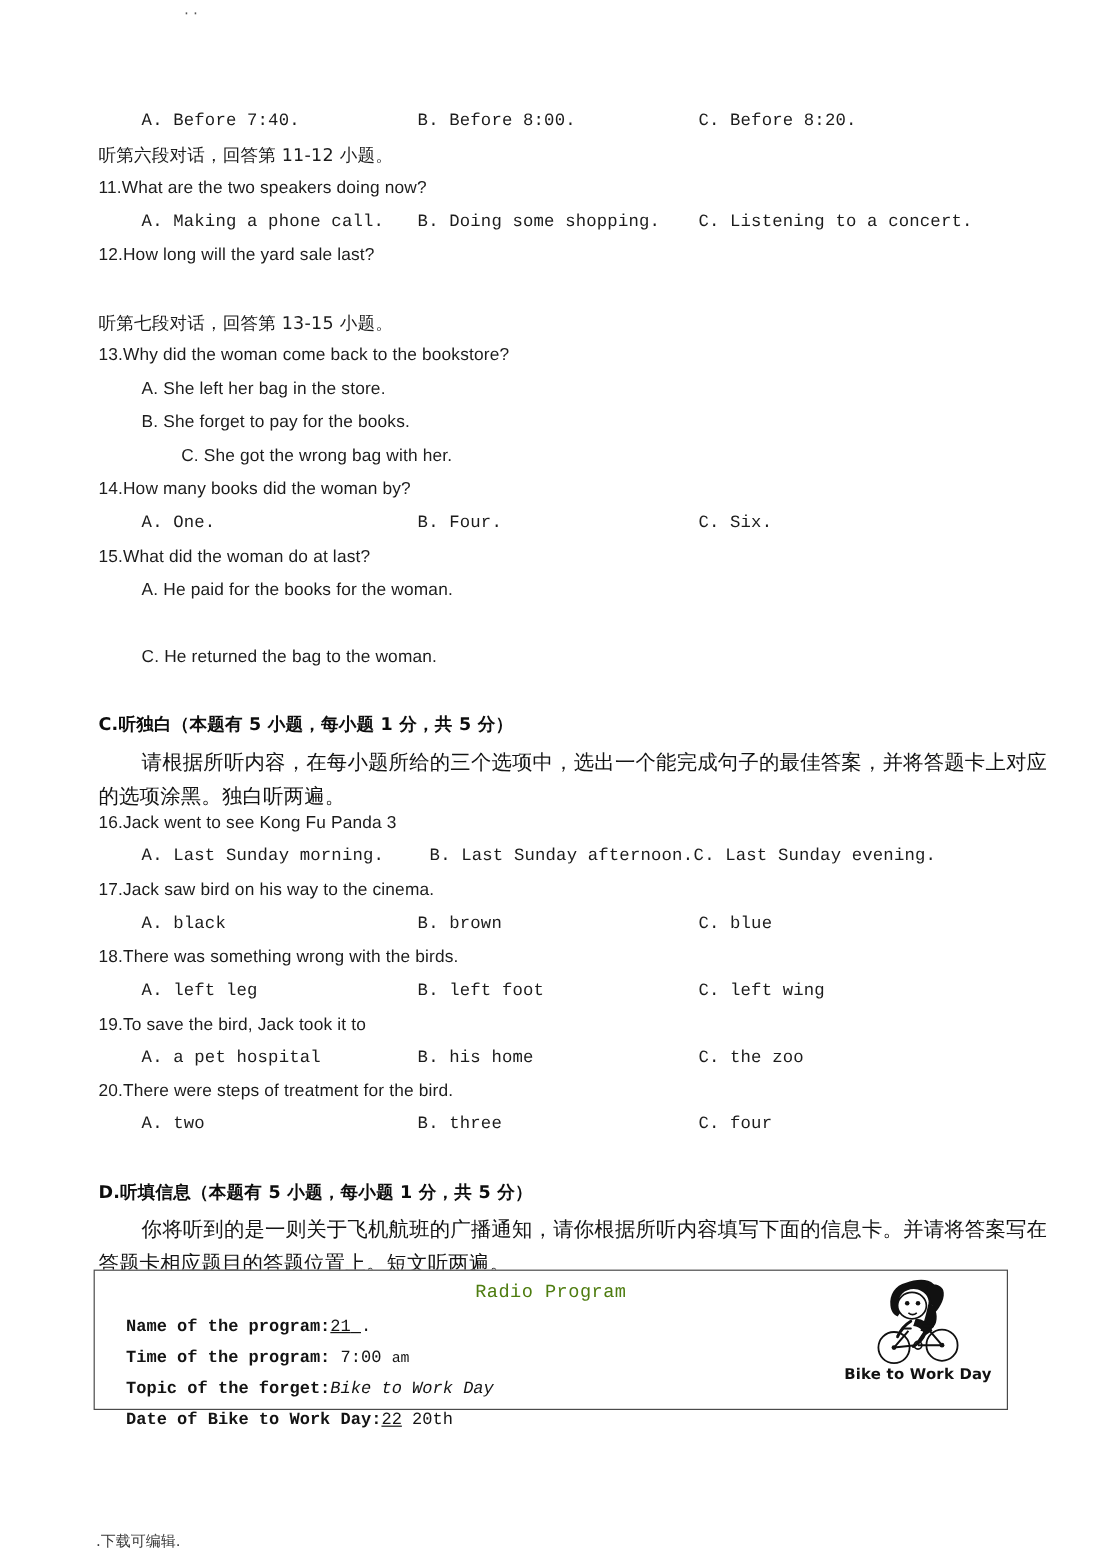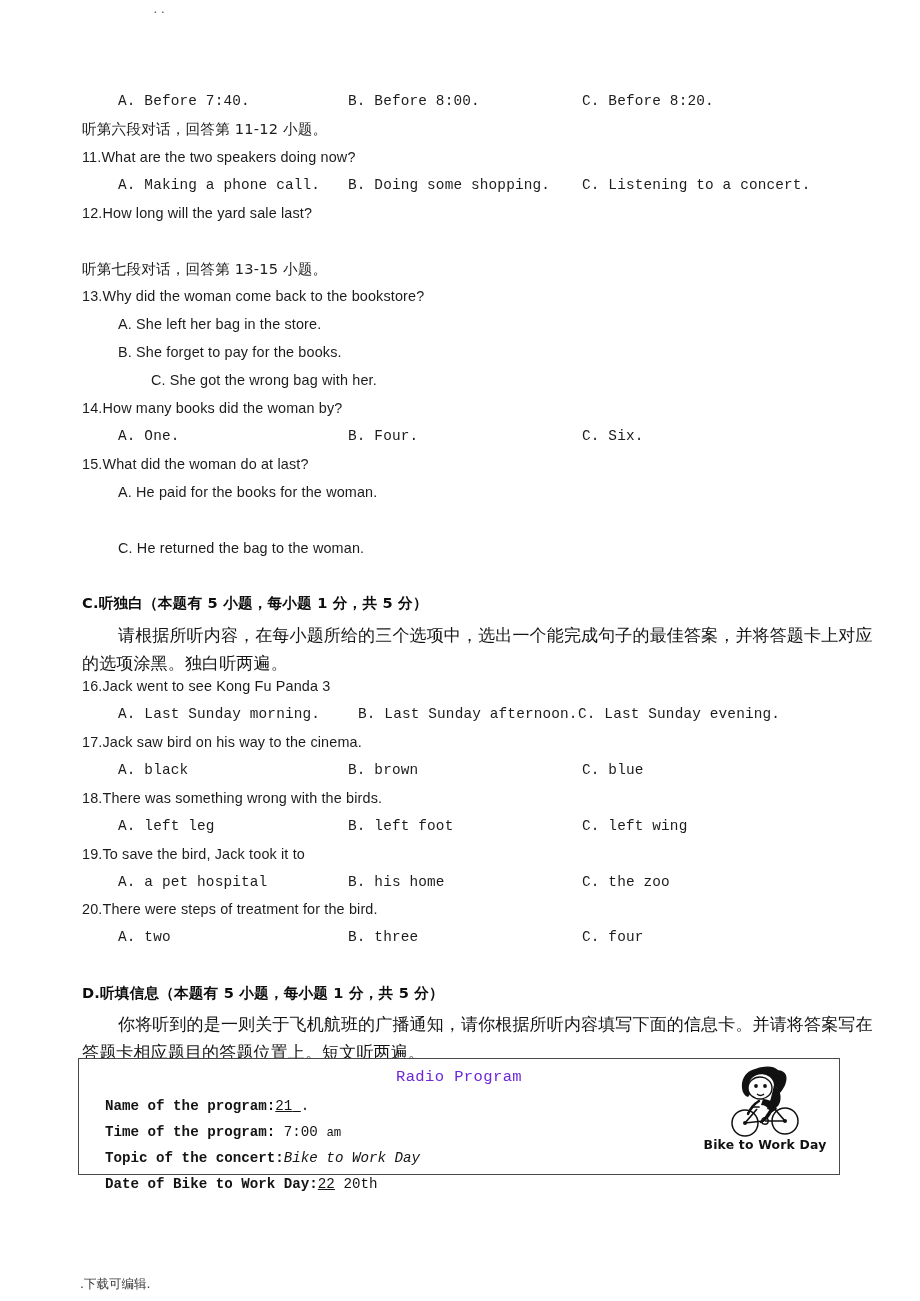--- a/index.html
+++ b/index.html
@@ -102,21 +102,21 @@
     background: #fff;
   }
   .rp-title {
     position: absolute;
     left: 0;
     top: 9px;
     width: 100%;
     text-align: center;
     font-family: "Liberation Mono", "DejaVu Sans Mono", monospace;
     font-size: 15.5px;
-    color: #6d28d9;
+    color: #4d7c0f;
     letter-spacing: 0.4px;
   }
   .rp-line {
     position: absolute;
     left: 26px;
     white-space: nowrap;
     font-family: "Liberation Mono", "DejaVu Sans Mono", monospace;
     font-size: 14.2px;
     color: #141414;
   }
@@ -263,21 +263,21 @@
 
     <div class="rp-line" style="top:39px;">
       <b>Name of the program:</b><span class="blank">21</span><span class="blank">&nbsp;</span><span>.</span>
     </div>
 
     <div class="rp-line" style="top:65px;">
       <b>Time of the program:</b>&nbsp;<span>7:00</span>&nbsp;<span class="sm">am</span>
     </div>
 
     <div class="rp-line" style="top:91px;">
-      <b>Topic of the concert:</b><span class="ital">Bike to Work Day</span>
+      <b>Topic of the forget:</b><span class="ital">Bike to Work Day</span>
     </div>
 
     <div class="rp-line" style="top:117px;">
       <b>Date of Bike to Work Day:</b><span class="blank">22</span>&nbsp;<span>20th</span>
     </div>
 
     <div class="bike-wrap">
       <svg class="bike-svg" viewBox="0 0 100 78">
 
         <path d="M40 6 C31 8 26 16 27 25 C27.5 30 30 33 33 34 L36 30 C33 26 33 19 37 15 C41 11 48 10 53 13 C57 15 59 19 59 23 L64 26 C67 20 68 12 63 7 C58 2 48 3 40 6 Z" fill="#111"></path>

